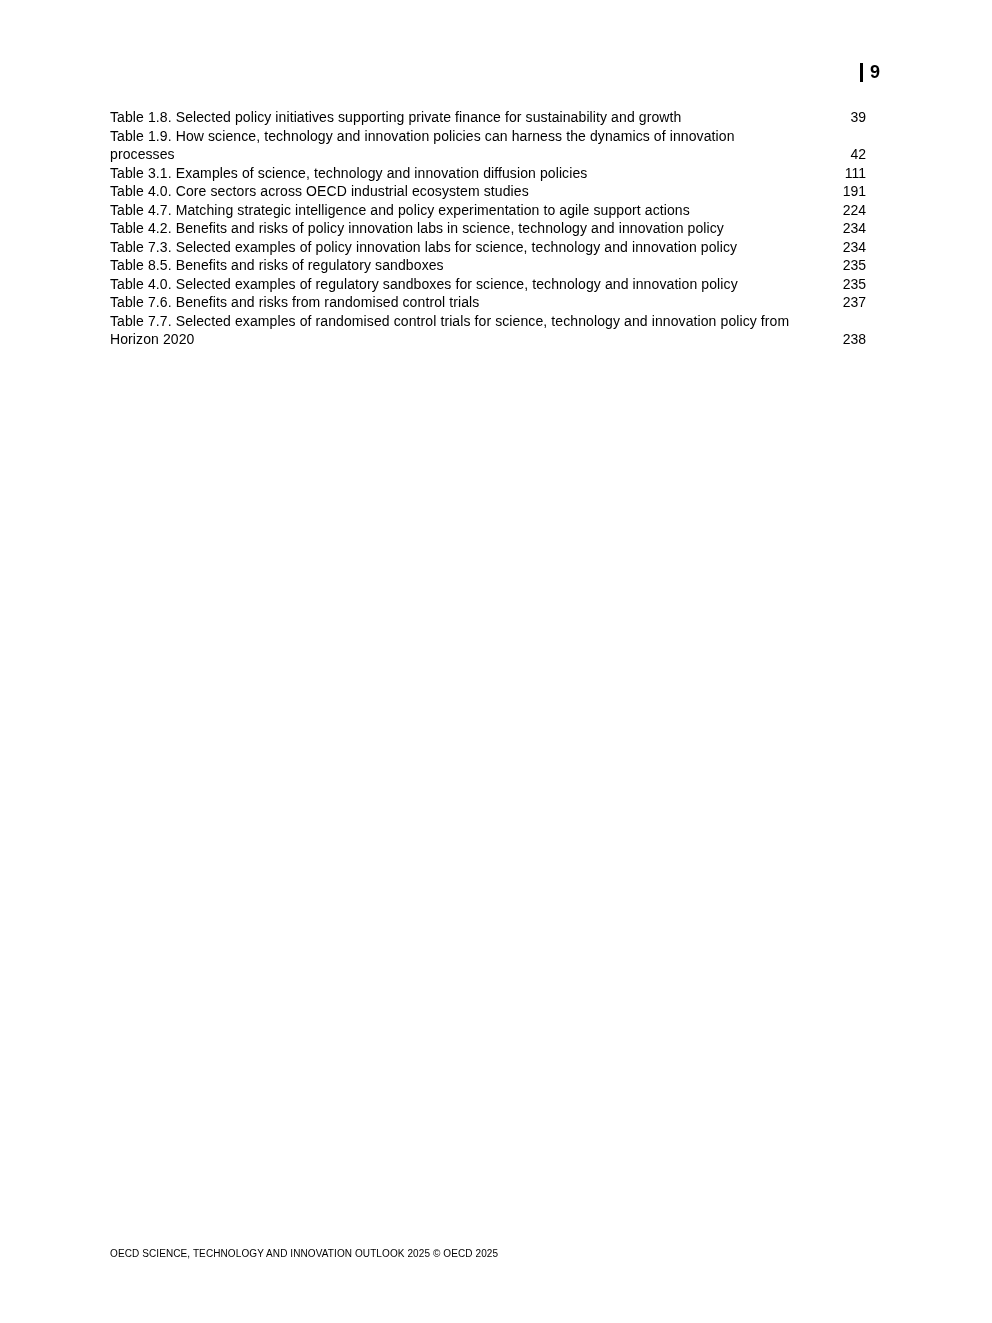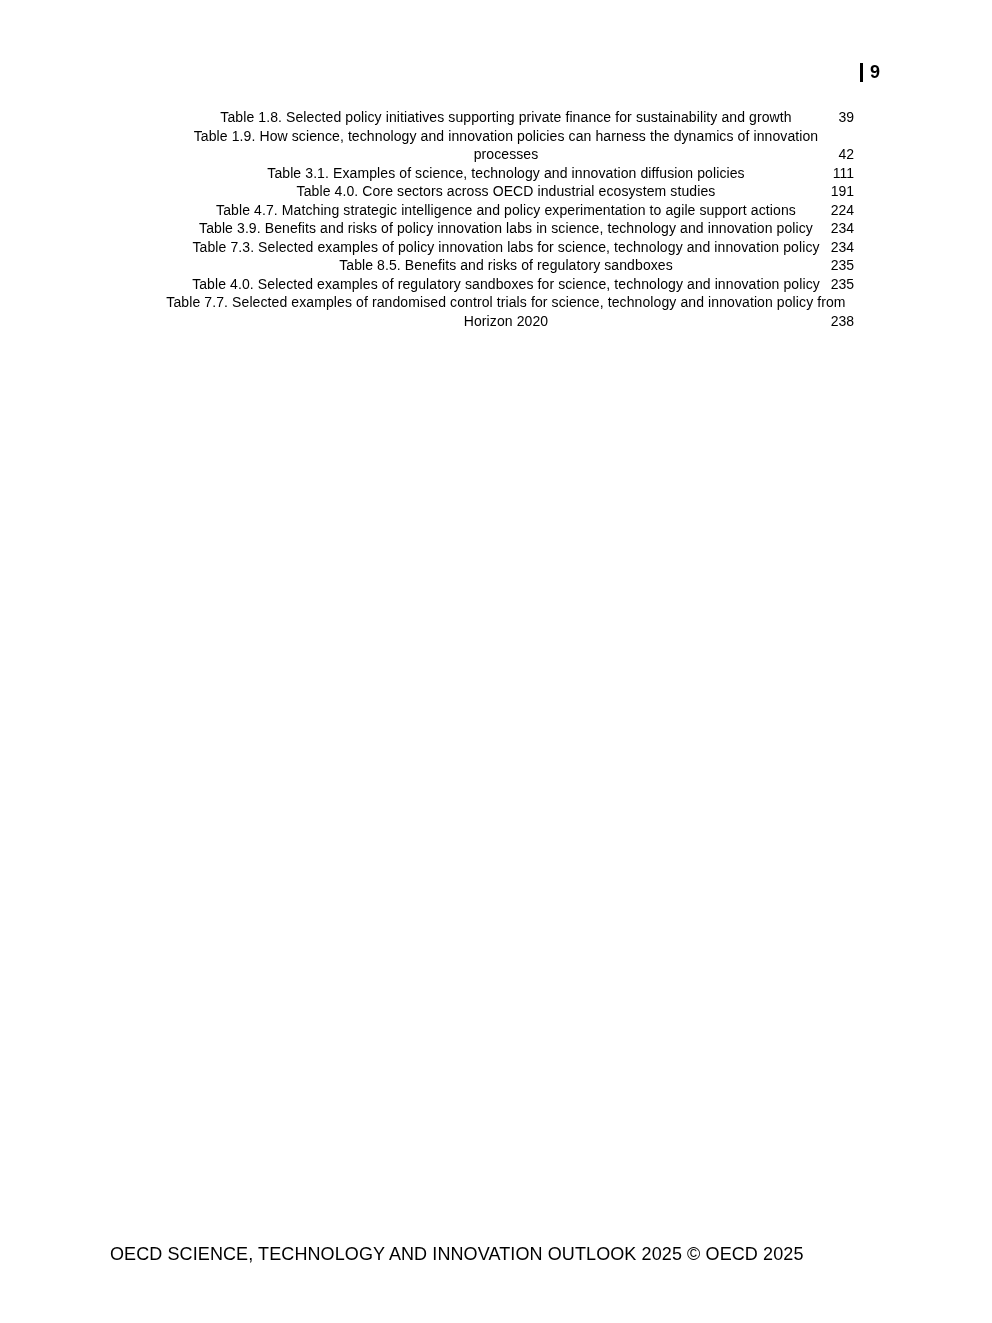--- a/index.html
+++ b/index.html
@@ -40,34 +40,33 @@
   }
   .toc-entry {
     position: relative;
     font-size: 14px;
     line-height: 18.5px;
   }
   .toc-label {
     display: block;
     white-space: pre-line;
     letter-spacing: 0.1px;
-    text-align: center;
   }
   .toc-page {
     position: absolute;
-    right: 48px;
+    right: 36px;
     bottom: 0;
     font-size: 14px;
     line-height: 18.5px;
   }
   .page-footer {
     position: absolute;
     left: 110px;
     top: 1246px;
-    font-size: 18px;
+    font-size: 10px;
     line-height: 16px;
     letter-spacing: 0.1px;
   }
 </style>
 </head>
 <body>
 
 <div class="page">
 
   <div class="page-header">
@@ -91,36 +90,40 @@
     </div>
     <div class="toc-entry">
       <span class="toc-label">Table 4.0. Core sectors across OECD industrial ecosystem studies</span>
       <span class="toc-page">191</span>
     </div>
     <div class="toc-entry">
       <span class="toc-label">Table 4.7. Matching strategic intelligence and policy experimentation to agile support actions</span>
       <span class="toc-page">224</span>
     </div>
     <div class="toc-entry">
-      <span class="toc-label">Table 3.9. Benefits and risks of policy innovation labs in science, technology and innovation policy</span>
+      <span class="toc-label">Table 4.2. Benefits and risks of policy innovation labs in science, technology and innovation policy</span>
       <span class="toc-page">234</span>
     </div>
     <div class="toc-entry">
       <span class="toc-label">Table 7.3. Selected examples of policy innovation labs for science, technology and innovation policy</span>
       <span class="toc-page">234</span>
     </div>
     <div class="toc-entry">
       <span class="toc-label">Table 8.5. Benefits and risks of regulatory sandboxes</span>
       <span class="toc-page">235</span>
     </div>
     <div class="toc-entry">
       <span class="toc-label">Table 4.0. Selected examples of regulatory sandboxes for science, technology and innovation policy</span>
       <span class="toc-page">235</span>
     </div>
     <div class="toc-entry">
+      <span class="toc-label">Table 7.6. Benefits and risks from randomised control trials</span>
+      <span class="toc-page">237</span>
+    </div>
+    <div class="toc-entry">
       <span class="toc-label">Table 7.7. Selected examples of randomised control trials for science, technology and innovation policy from
 Horizon 2020</span>
       <span class="toc-page">238</span>
     </div>
   </div>
 
   <div class="page-footer">OECD SCIENCE, TECHNOLOGY AND INNOVATION OUTLOOK 2025 © OECD 2025</div>
 
 </div>
 

